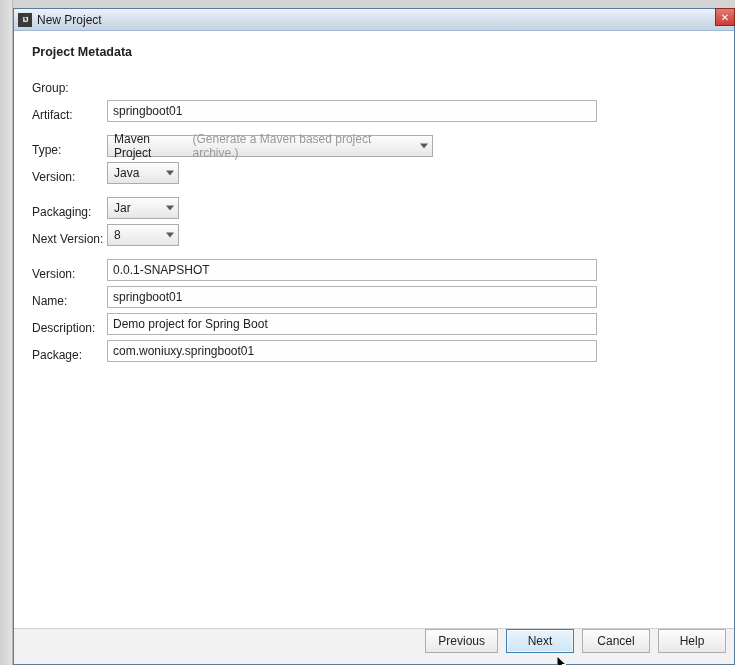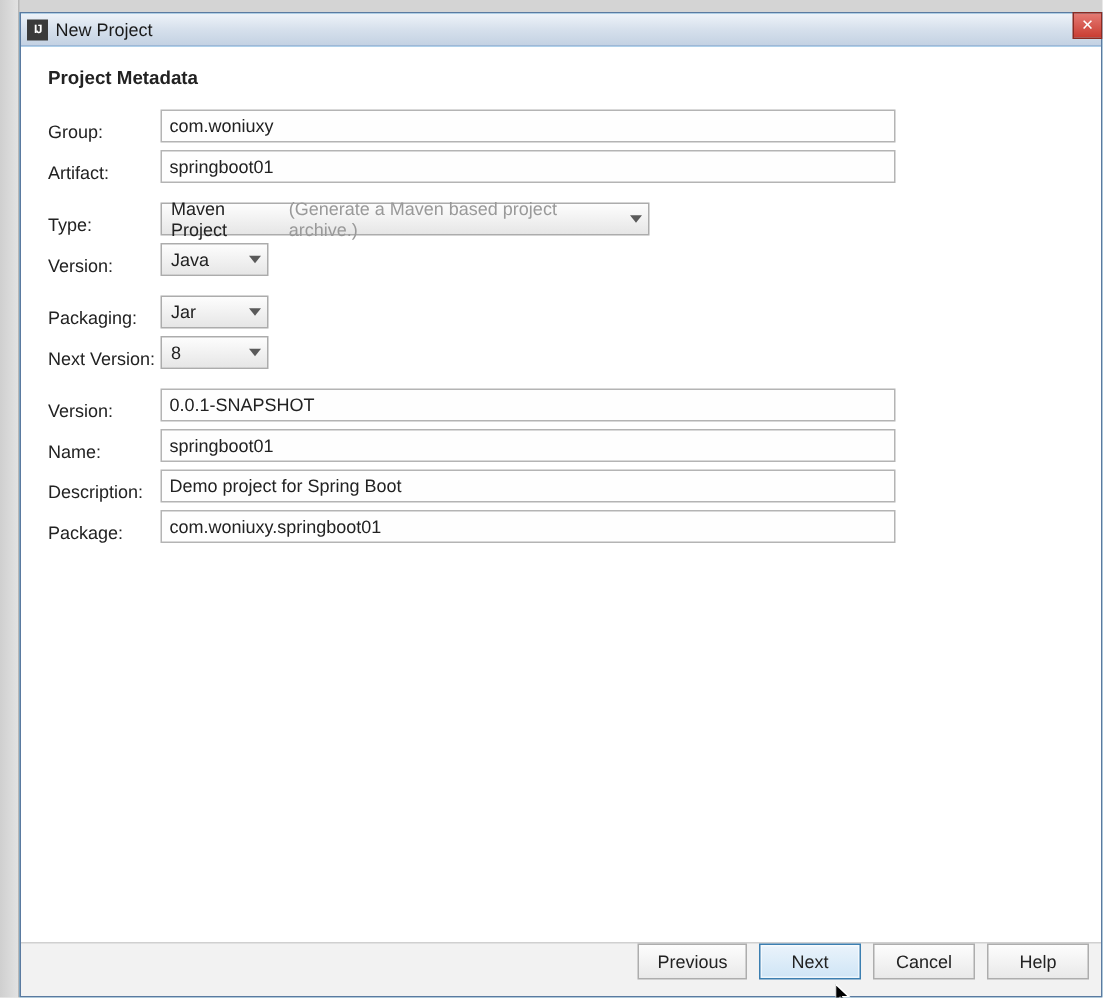--- a/index.html
+++ b/index.html
@@ -166,21 +166,20 @@
     <div class="close-btn">
       <span>✕</span>
     </div>
   </div>
 
   <div class="content">
     <div class="section-title">Project Metadata</div>
 
     <div class="form-row">
       <div class="form-label">Group:</div>
-      <input class="text-input" value="com.woniuxy" style="">
     </div>
     <div class="form-row">
       <div class="form-label">Artifact:</div>
       <input class="text-input" value="springboot01" style="">
     </div>
 
     <div class="gap"></div>
 
     <div class="form-row">
       <div class="form-label">Type:</div>

